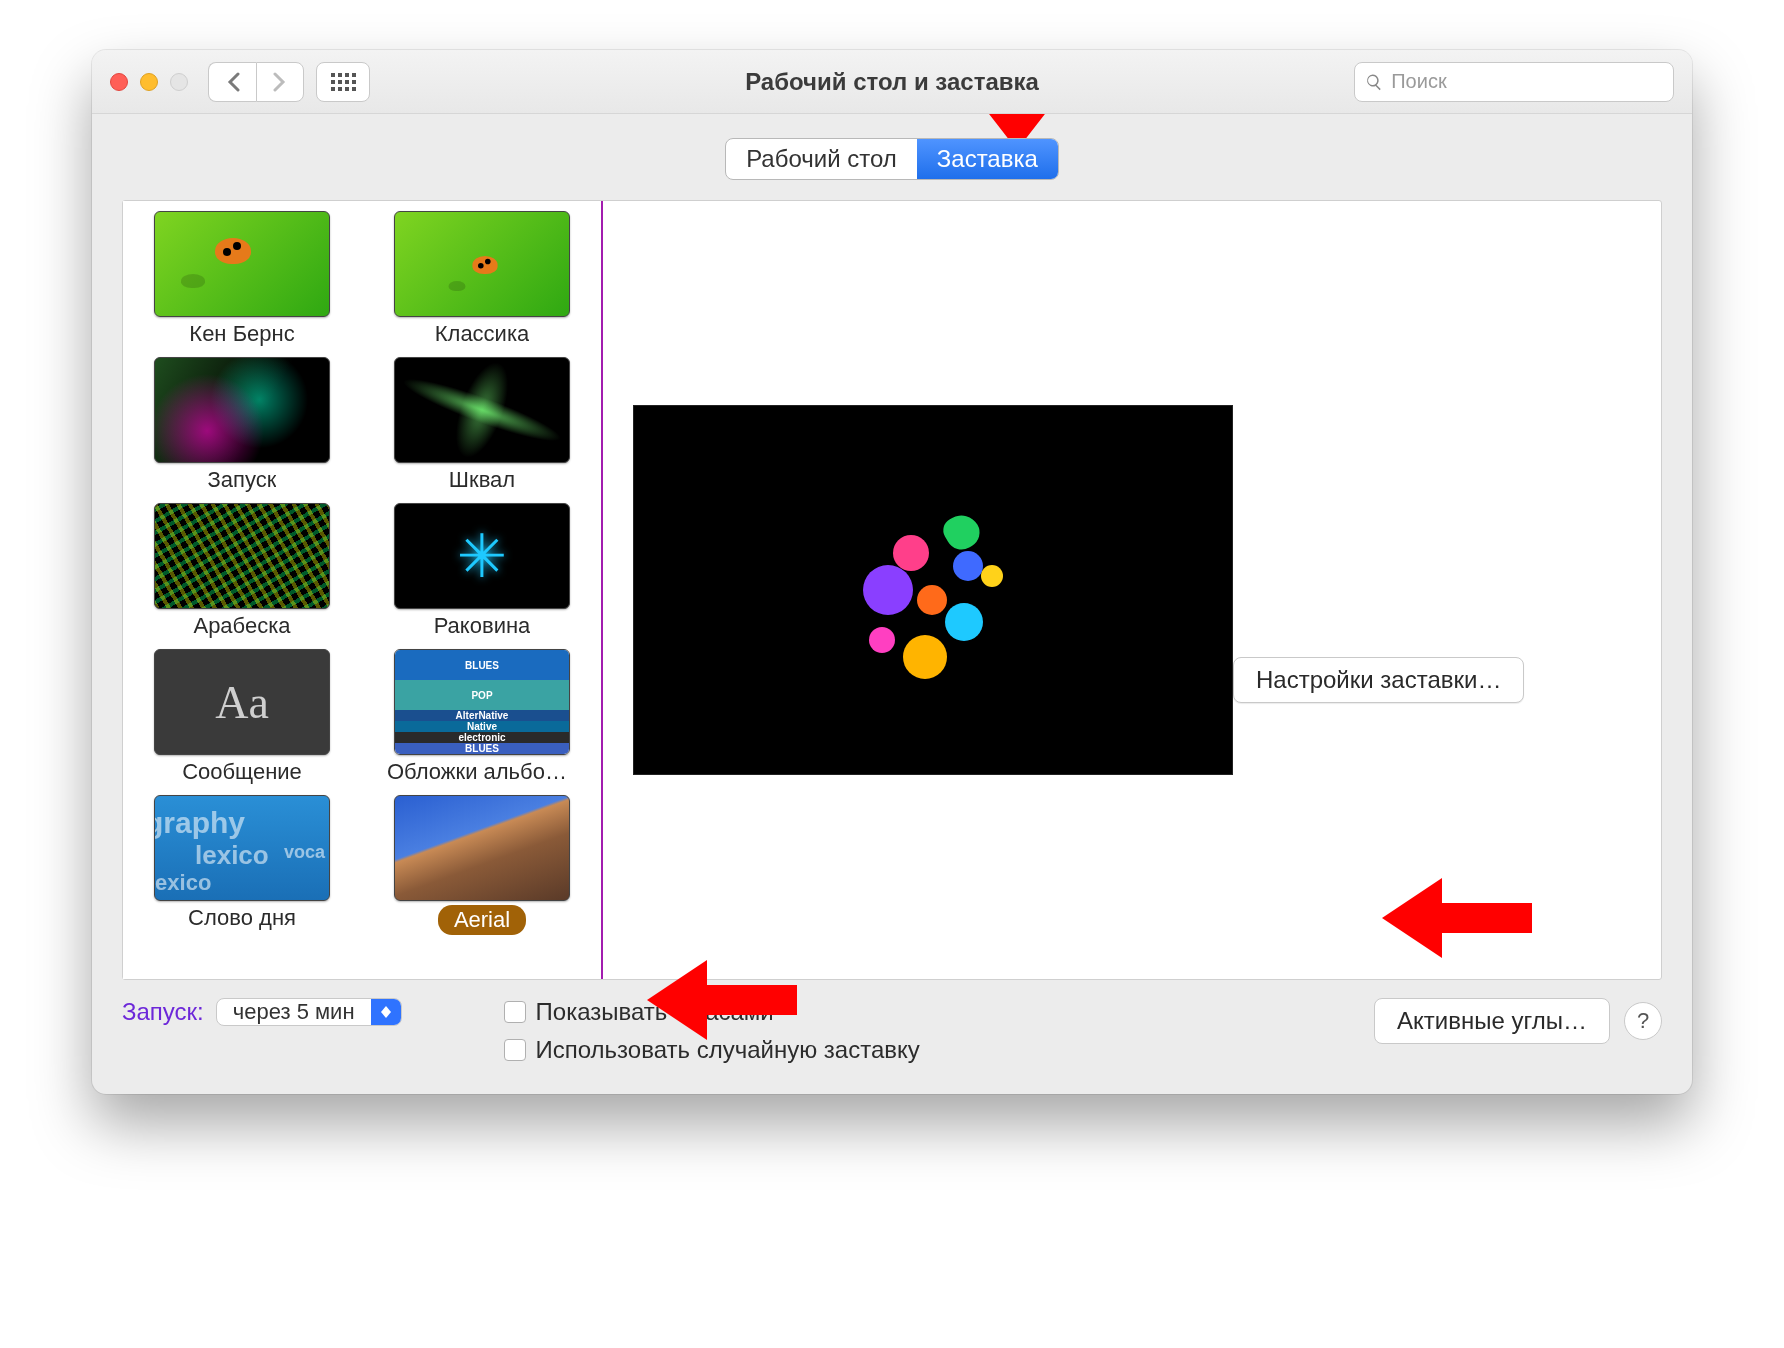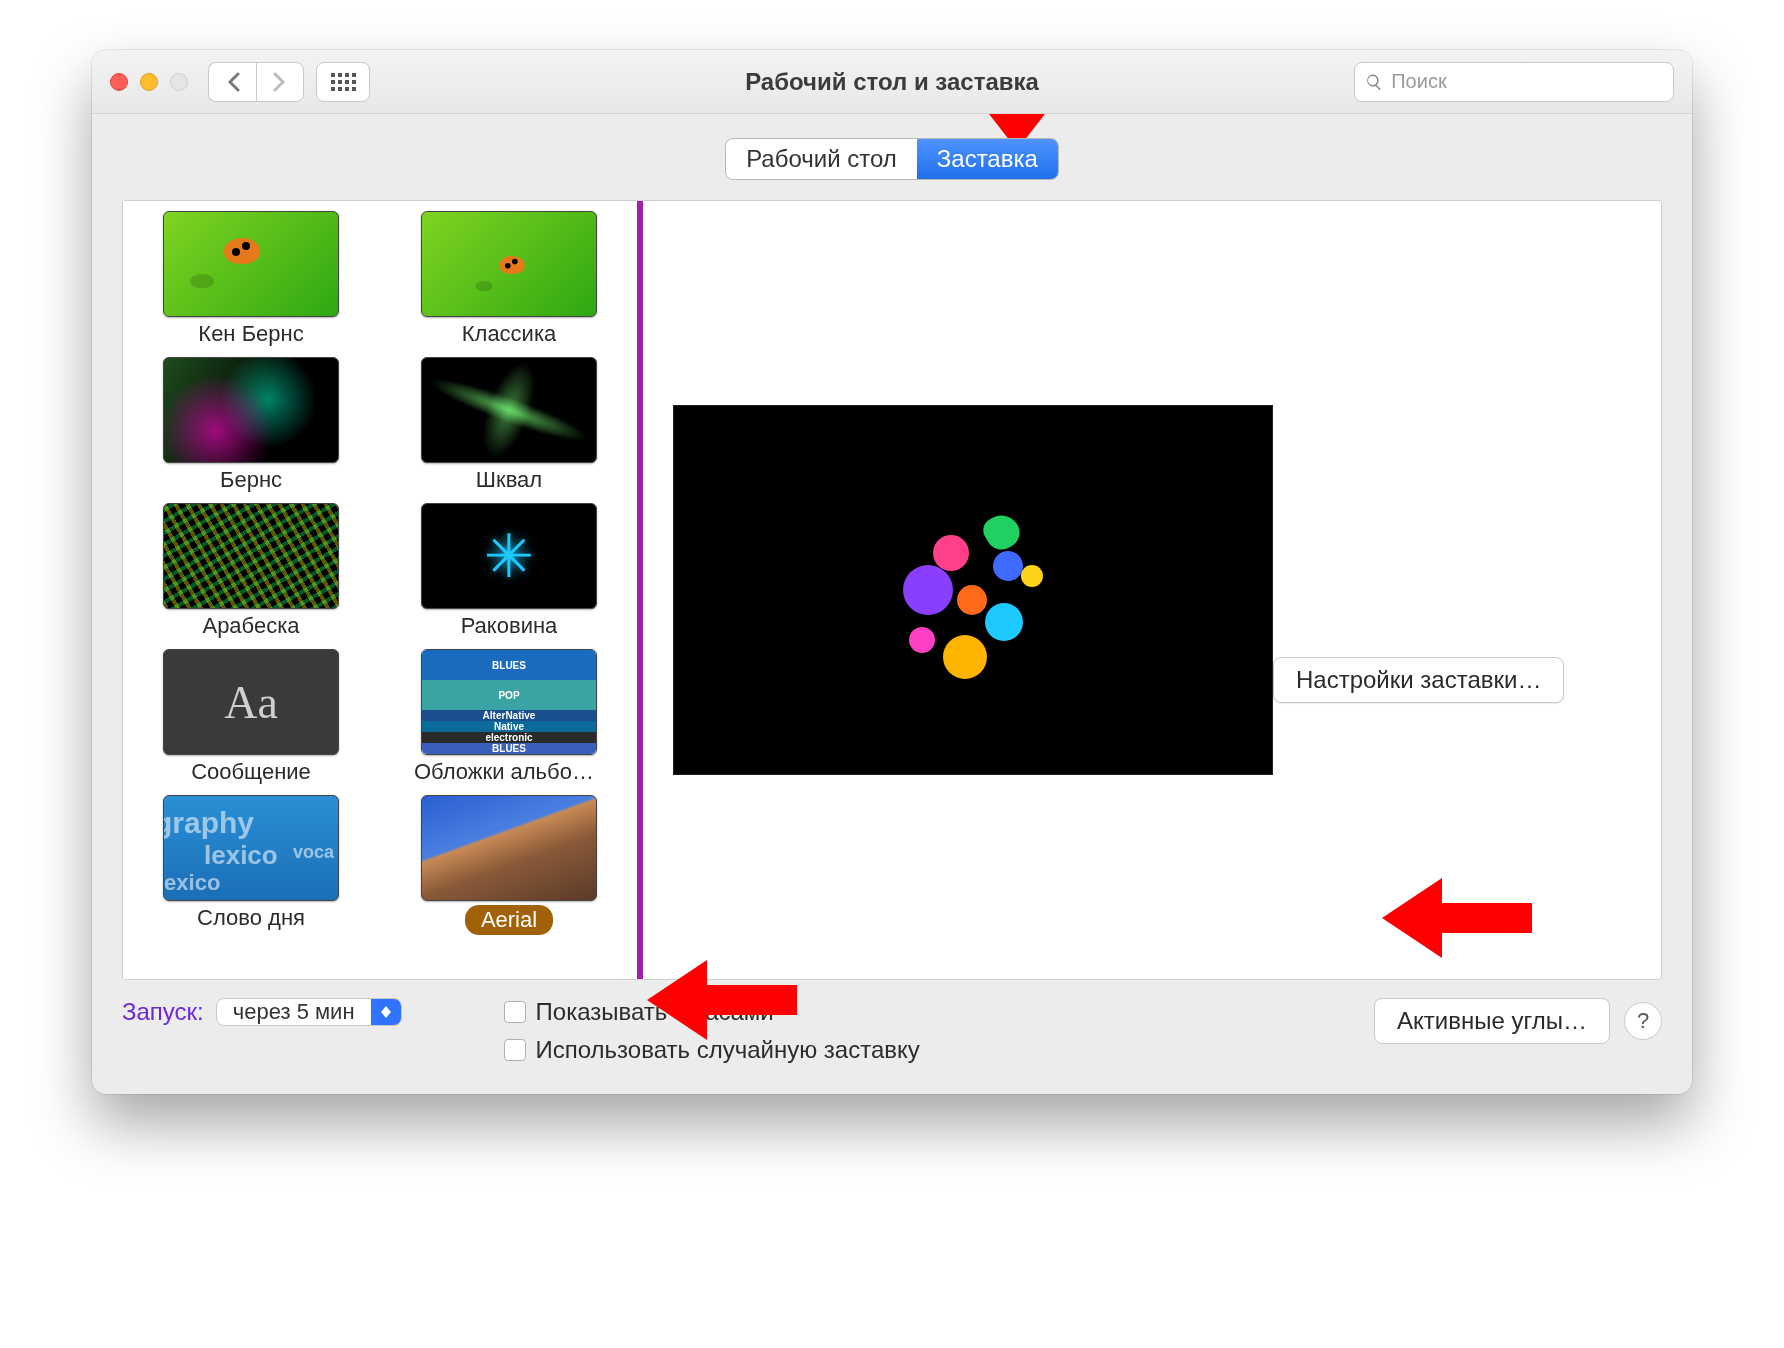--- a/index.html
+++ b/index.html
@@ -60,21 +60,21 @@
 .search input::placeholder{color:#9a9a9a;}
 
 .body { padding: 24px 30px 30px; }
 
 .segwrap{display:flex;justify-content:center;margin-bottom:20px;position:relative;}
 .segmented{display:flex;border:1px solid #b8b8b8;border-radius:8px;overflow:hidden;background:#fff;}
 .seg{padding:6px 20px;font-size:24px;color:#333;cursor:pointer;}
 .seg.active{background:#3b82f6;background:linear-gradient(#4f94ff,#1f6feb);color:#fff;}
 
 .content{display:flex;border:1px solid #cfcfcf;border-radius:3px;background:#fff;height:780px;}
-.leftpane{width:520px;border-right:6px solid #a21caf;overflow-y:auto;padding:10px 8px;background:#fff;}
+.leftpane{width:480px;border-right:2px solid #a21caf;overflow-y:auto;padding:10px 8px;background:#fff;}
 .grid{display:grid;grid-template-columns:1fr 1fr;gap:10px 18px;}
 .gitem{display:flex;flex-direction:column;align-items:center;gap:4px;}
 .thumb{width:176px;height:106px;border-radius:6px;border:1px solid #444;box-shadow:0 1px 2px rgba(0,0,0,.3);position:relative;overflow:hidden;}
 .tlabel{font-size:22px;color:#2b2b2b;text-align:center;white-space:nowrap;max-width:190px;overflow:hidden;text-overflow:ellipsis;}
 .tlabel.selected{background:#a16207;color:#fff;padding:2px 16px;border-radius:14px;}
 
 .rightpane{flex:1;display:flex;align-items:center;padding:30px;}
 .preview{width:600px;height:370px;background:#000;border:1px solid #222;position:relative;display:flex;align-items:center;justify-content:center;}
 .applelogo{position:relative;width:160px;height:190px;}
 .blob{position:absolute;border-radius:50%;}
@@ -217,21 +217,21 @@
             <div class="tlabel">Кен Бернс</div>
           </div>
           <div class="gitem">
             <div class="thumb th-green th-green2">
                 <div class="bug"></div>
               </div>
             <div class="tlabel">Классика</div>
           </div>
           <div class="gitem">
             <div class="thumb th-drift"></div>
-            <div class="tlabel">Бернс</div>
+            <div class="tlabel">Запуск</div>
           </div>
           <div class="gitem">
             <div class="thumb th-flurry"></div>
             <div class="tlabel">Шквал</div>
           </div>
           <div class="gitem">
             <div class="thumb th-arabesque"></div>
             <div class="tlabel">Арабеска</div>
           </div>
           <div class="gitem">

